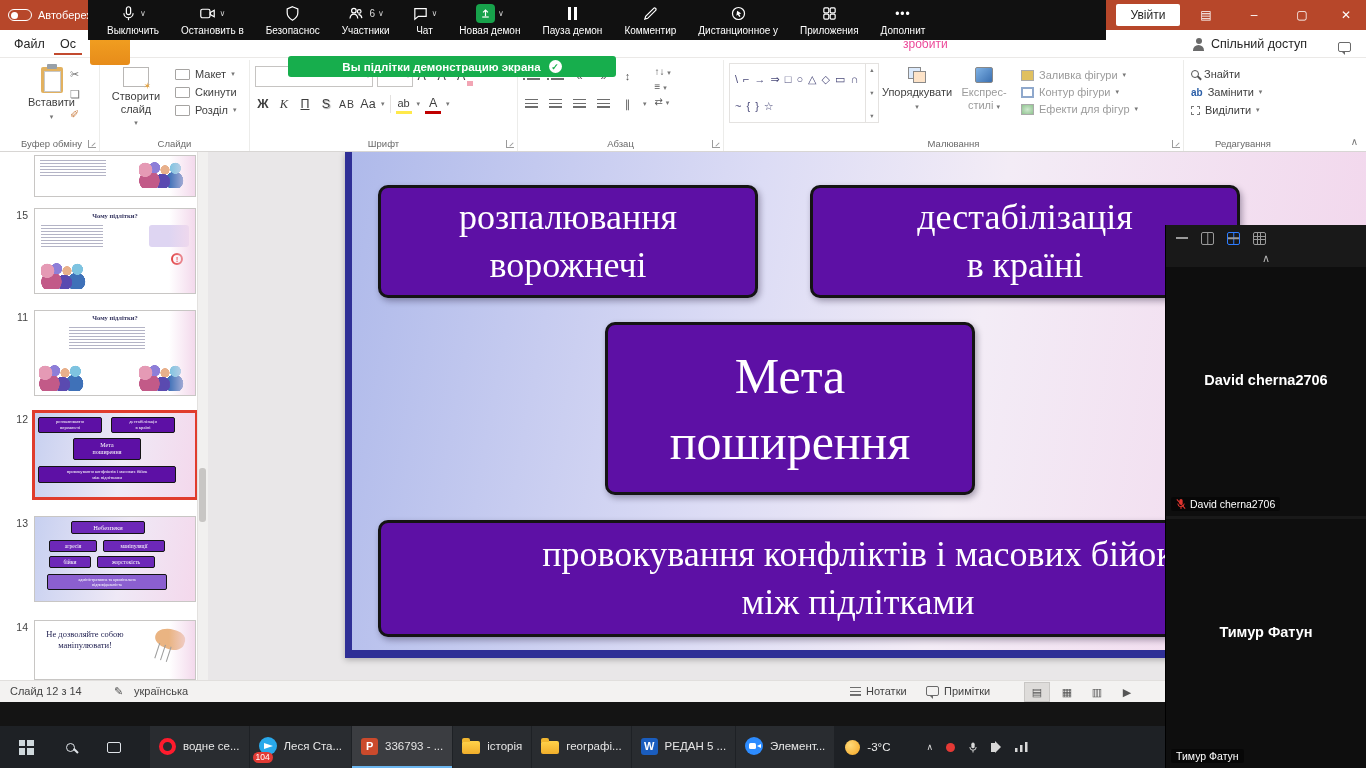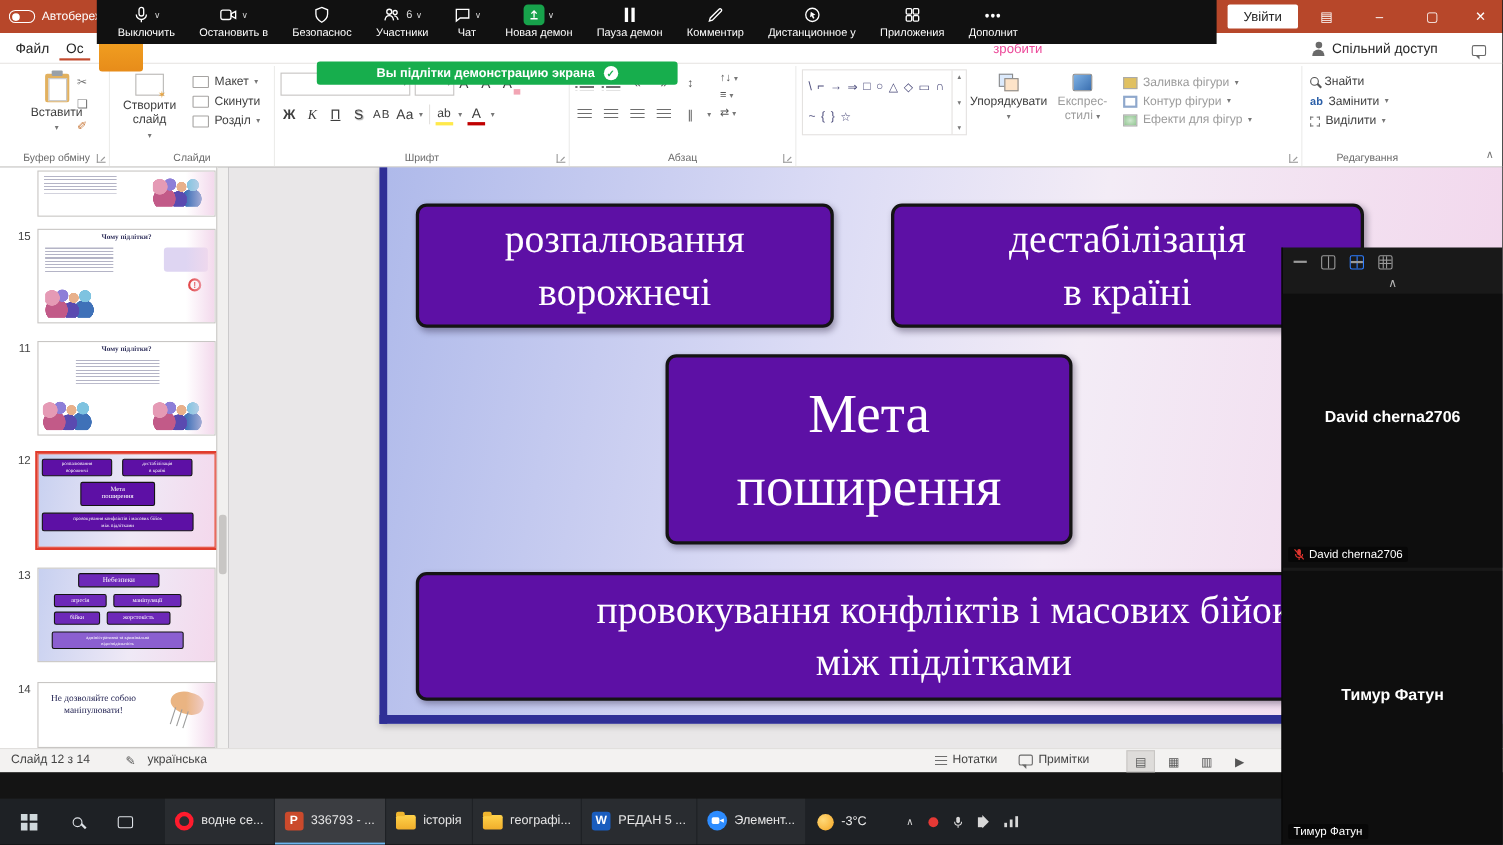--- a/index.html
+++ b/index.html
@@ -384,20 +384,21 @@
               <span>Контур фігури</span>
               <span class="dd">▾</span>
             </div>
           <div class="mini-item">
               <span class="i-eff"></span>
               <span>Ефекти для фігур</span>
               <span class="dd">▾</span>
             </div>
         </div>
       </div>
+      <span class="rg-label">Малювання</span>
       <span class="launch"></span>
     </div>
 
     <div class="rg" style="width:118px;border-right:none">
       <div class="mini-list" style="margin-left:2px">
         <div class="mini-item">
             <span class="mag"></span>
             <span>Знайти</span>
           </div>
         <div class="mini-item">
@@ -550,20 +551,25 @@
         <span class="magw"></span>
       </div>
     <div class="tbtn">
         <span class="tv"></span>
       </div>
 
     <div class="tapp" style="margin-left:14px">
         <span class="opera"></span>
         <span class="lbl">водне се...</span>
       </div>
+    <div class="tapp">
+        <span class="tg"></span>
+        <span class="lbl">Леся Ста...</span>
+        <span class="badge104">104</span>
+      </div>
     <div class="tapp active">
         <span class="appP">P</span>
         <span class="lbl">336793 - ...</span>
       </div>
     <div class="tapp">
         <span class="fold"></span>
         <span class="lbl">історія</span>
       </div>
     <div class="tapp">
         <span class="fold"></span>

